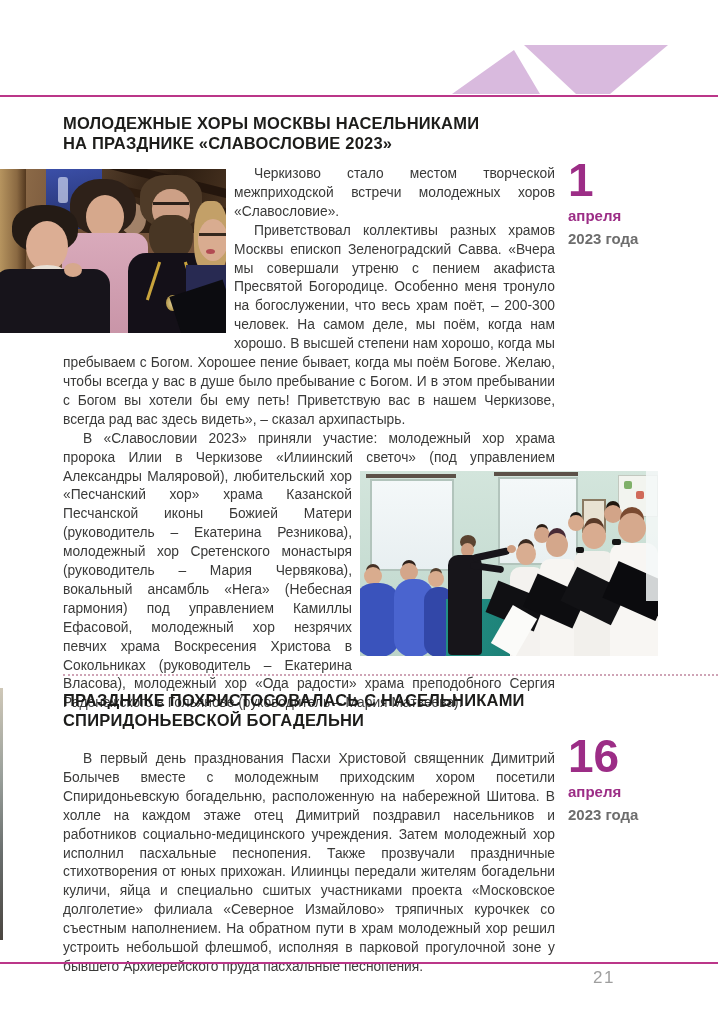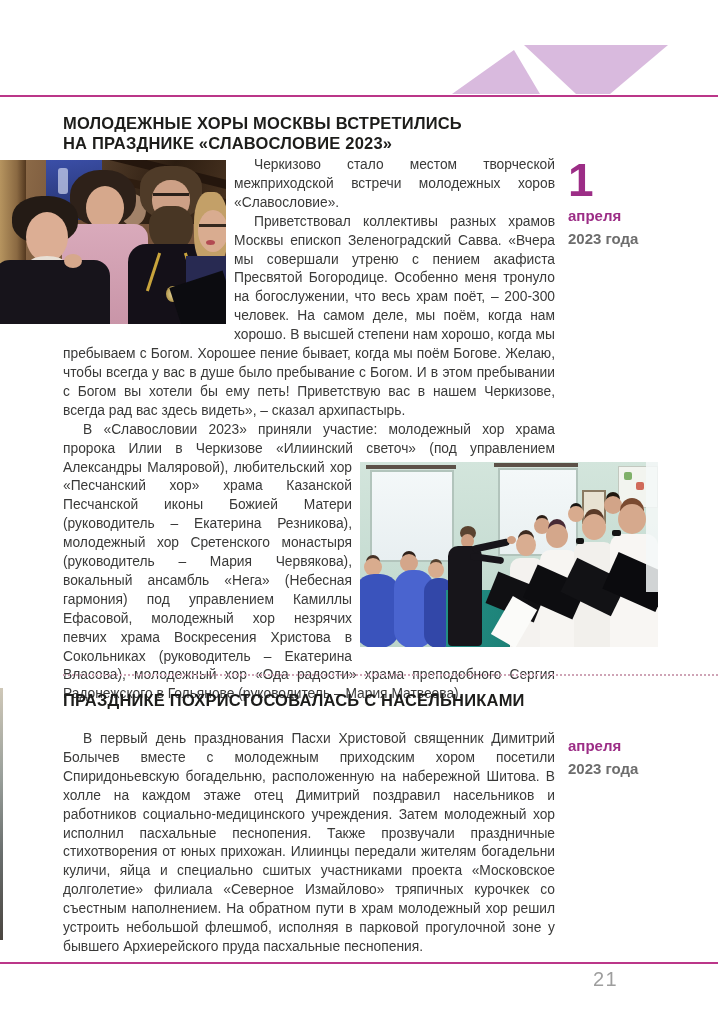--- a/index.html
+++ b/index.html
@@ -5,30 +5,30 @@
   html,body{margin:0;padding:0;}
   body{
     width:718px;height:1024px;position:relative;background:#ffffff;
     font-family:"Liberation Sans", sans-serif;overflow:hidden;
   }
   
   .top-rule{position:absolute;top:95px;left:0;width:718px;height:2px;background:#bb3689;}
   .bottom-rule{position:absolute;top:962px;left:0;width:718px;height:2px;background:#bb3689;}
   .decor{position:absolute;top:42px;left:450px;width:240px;height:53px;}
   .divider{position:absolute;top:674px;left:63px;width:655px;height:0;border-top:2px dotted #cfa4b6;}
-  .pagenum{position:absolute;top:968px;left:593px;font-size:20px;color:#9e9e9e;letter-spacing:1.5px;}
+  .pagenum{position:absolute;top:968px;left:593px;font-size:17px;color:#9e9e9e;letter-spacing:1.5px;}
   .sliver{position:absolute;left:0;top:688px;width:3px;height:252px;
     background:linear-gradient(180deg,#cfc8b8 0%,#9aa09b 35%,#6a6f6e 65%,#4a4540 100%);}
   
   .article{position:absolute;left:63px;width:492px;}
   .a1{top:113px;}
   .a2{top:690px;}
   .title{margin:0;font-size:16.5px;line-height:20px;font-weight:bold;color:#1d1d1b;letter-spacing:.2px;}
   .title .tl{display:block;}
-  .body{margin-top:3px;}
+  .body{margin-top:12px;}
   .para{margin:0;font-size:13.8px;line-height:18.9px;color:#3a3a39;text-align:justify;text-indent:20px;}
   .a2 .para{margin-top:20px;}
   
   .date{position:absolute;left:568px;width:130px;}
   .d1{top:157px;}
   .d2{top:733px;}
   .date .dd{display:block;font-size:46px;line-height:46px;font-weight:bold;color:#9c2d86;}
   .date .dm{display:block;font-size:15px;line-height:22px;font-weight:bold;color:#9c2d86;margin-top:2px;}
   .date .dy{display:block;font-size:15px;line-height:19px;font-weight:bold;color:#6d6d6d;margin-top:2px;}
   
@@ -46,21 +46,21 @@
 
 <div class="decor">
   <svg width="240" height="53" viewBox="0 0 240 53">
     <polygon points="2,52 64,8 90,52" fill="#d9bade"></polygon>
     <polygon points="74,3 218,3 160,52 126,52" fill="#d9bade"></polygon>
   </svg>
 </div>
 
 <section class="article a1">
   <h2 class="title">
-    <span class="tl">МОЛОДЕЖНЫЕ ХОРЫ МОСКВЫ ВСТРЕТИЛИСЬ</span>
+    <span class="tl">МОЛОДЕЖНЫЕ ХОРЫ МОСКВЫ НАСЕЛЬНИКАМИ</span>
     <span class="tl">НА ПРАЗДНИКЕ «СЛАВОСЛОВИЕ 2023»</span>
   </h2>
   <div class="body">
 
     <span class="ph ph1">
       <span class="e" style="left:0;top:0;width:26px;height:164px;background:linear-gradient(90deg,#b6945f,#8a6942 65%,#53381f);"></span>
       <span class="e" style="left:88px;top:0;width:138px;height:64px;background:linear-gradient(110deg,#57402c,#2c1d11 55%,#4a3421);"></span>
       <span class="e" style="left:92px;top:4px;width:140px;height:9px;background:#24160d;transform:rotate(14deg);"></span>
       <span class="e" style="left:96px;top:26px;width:136px;height:8px;background:#2e1d10;transform:rotate(12deg);"></span>
       <span class="e" style="left:46px;top:0;width:56px;height:60px;background:linear-gradient(170deg,#3b4fa8,#222e66);border-radius:0 0 8px 8px;"></span>
@@ -153,25 +153,27 @@
   <span class="dd">1</span>
   <span class="dm">апреля</span>
   <span class="dy">2023 года</span>
 </aside>
 
 <div class="divider"></div>
 
 <section class="article a2">
   <h2 class="title">
     <span class="tl">ПРАЗДНИКЕ ПОХРИСТОСОВАЛАСЬ С НАСЕЛЬНИКАМИ</span>
+    <span class="tl">СПИРИДОНЬЕВСКОЙ БОГАДЕЛЬНИ</span>
   </h2>
   <p class="para">В первый день празднования Пасхи Христовой священник Димитрий Болычев вместе с молодежным приходским хором посетили Спиридоньевскую богадельню, расположенную на набережной Шитова. В холле на каждом этаже отец Димитрий поздравил насельников и работников социально-медицинского учреждения. Затем молодежный хор исполнил пасхальные песнопения. Также прозвучали праздничные стихотворения от юных прихожан. Илиинцы передали жителям богадельни куличи, яйца и специально сшитых участниками проекта «Московское долголетие» филиала «Северное Измайлово» тряпичных курочкек со съестным наполнением. На обратном пути в храм молодежный хор решил устроить небольшой флешмоб, исполняя в парковой прогулочной зоне у бывшего Архиерейского пруда пасхальные песнопения.</p>
 </section>
 
 <aside class="date d2">
+  <span class="dd">16</span>
   <span class="dm">апреля</span>
   <span class="dy">2023 года</span>
 </aside>
 
 <div class="sliver"></div>
 
 <div class="bottom-rule"></div>
 <div class="pagenum">21</div>
 
 </body></html>

